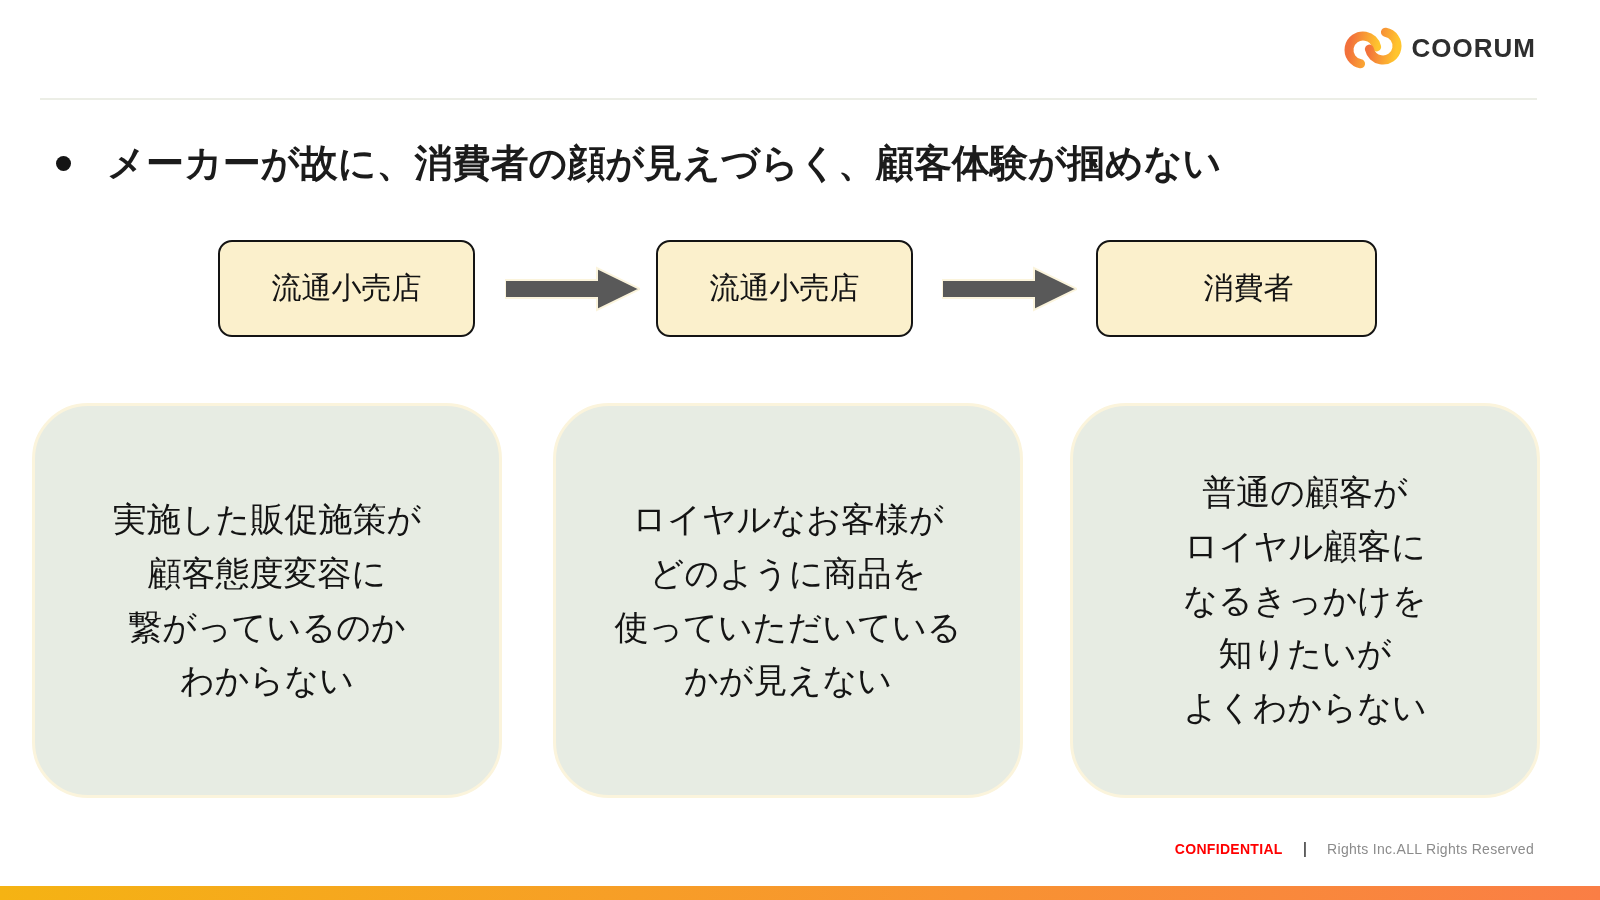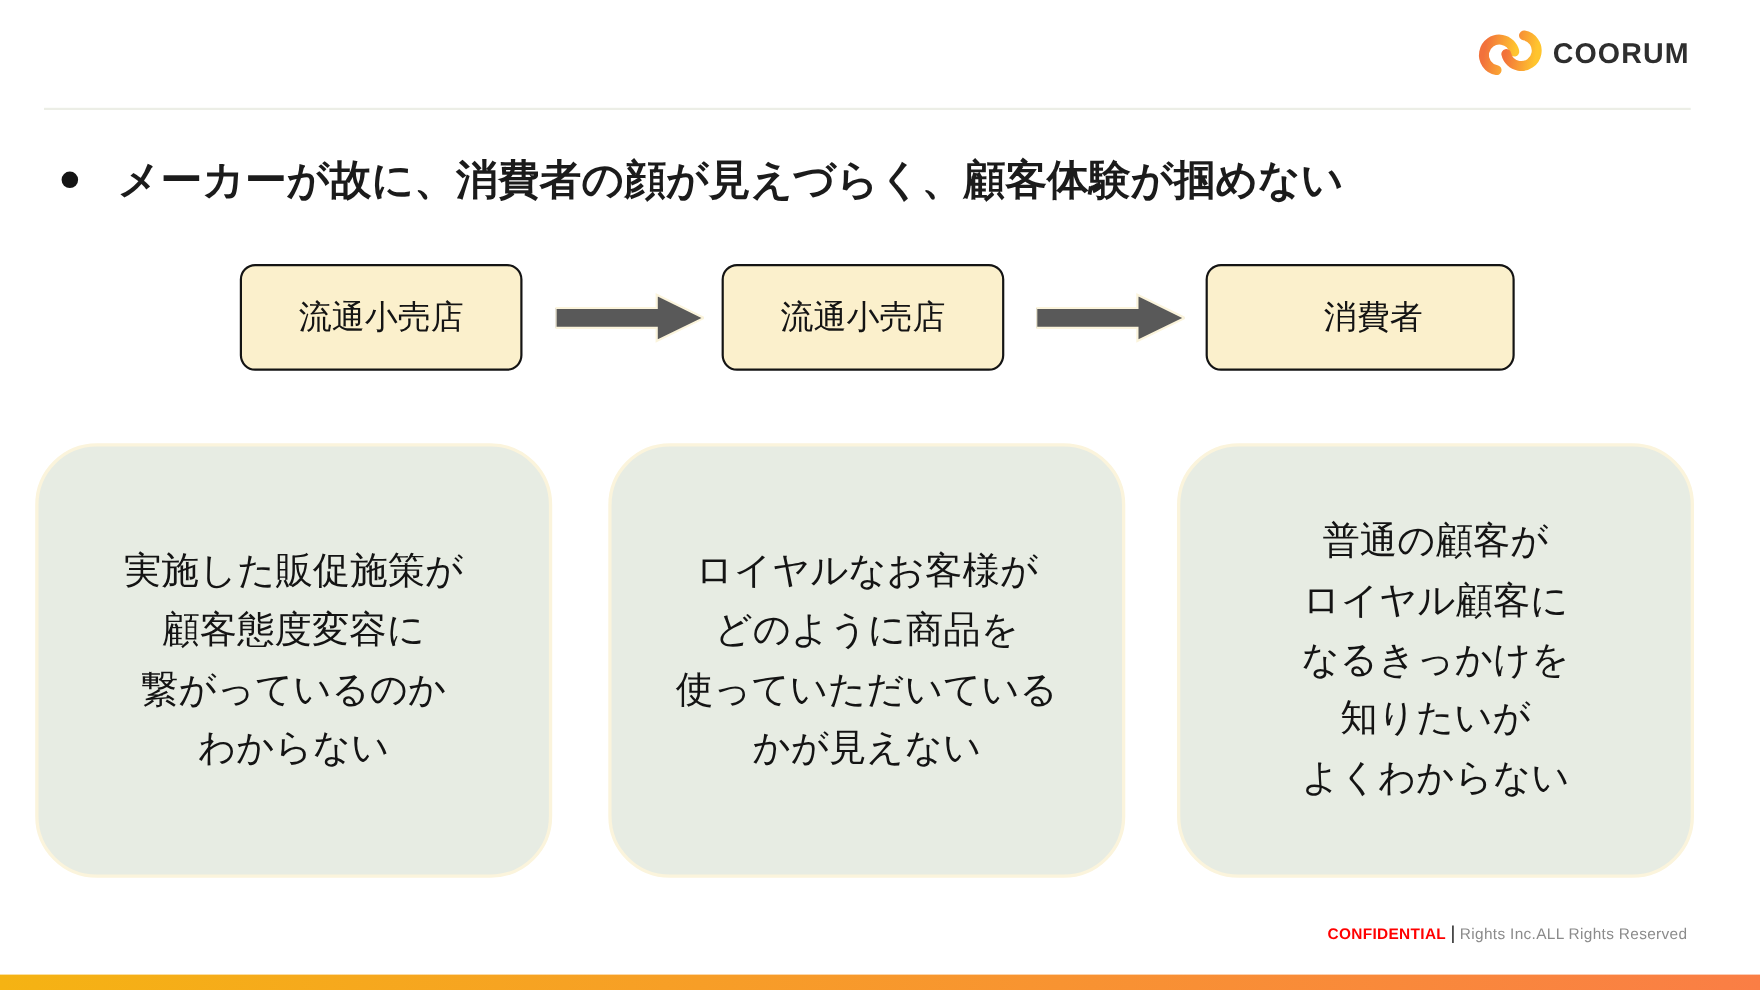--- a/index.html
+++ b/index.html
@@ -70,21 +70,21 @@
   .card.c1{left:32px;justify-content:center;}
   .card.c2{left:553px;}
   .card.c3{left:1070px;}
   .card p{
     margin:0;font-size:34px;line-height:1.58;
     color:#141414;white-space:pre-line;font-weight:400;
   }
   
   .footer{
     position:absolute;top:840px;right:66px;
-    display:flex;align-items:center;gap:4px;
+    display:flex;align-items:center;gap:20px;
     font-size:14px;line-height:18px;
   }
   .confidential{color:var(--confidential-red,#ff0000);font-weight:700;letter-spacing:0.3px;}
   .footer-sep{color:#222222;font-size:17px;font-weight:400;}
   .rights{color:#8b8b8b;letter-spacing:0.3px;}
   .bottom-bar{
     position:absolute;left:0;bottom:0;width:1600px;height:14px;
     background:linear-gradient(90deg,var(--bar-left,#f5b313) 0%,var(--bar-right,#fa7e45) 100%);
   }
 </style>

